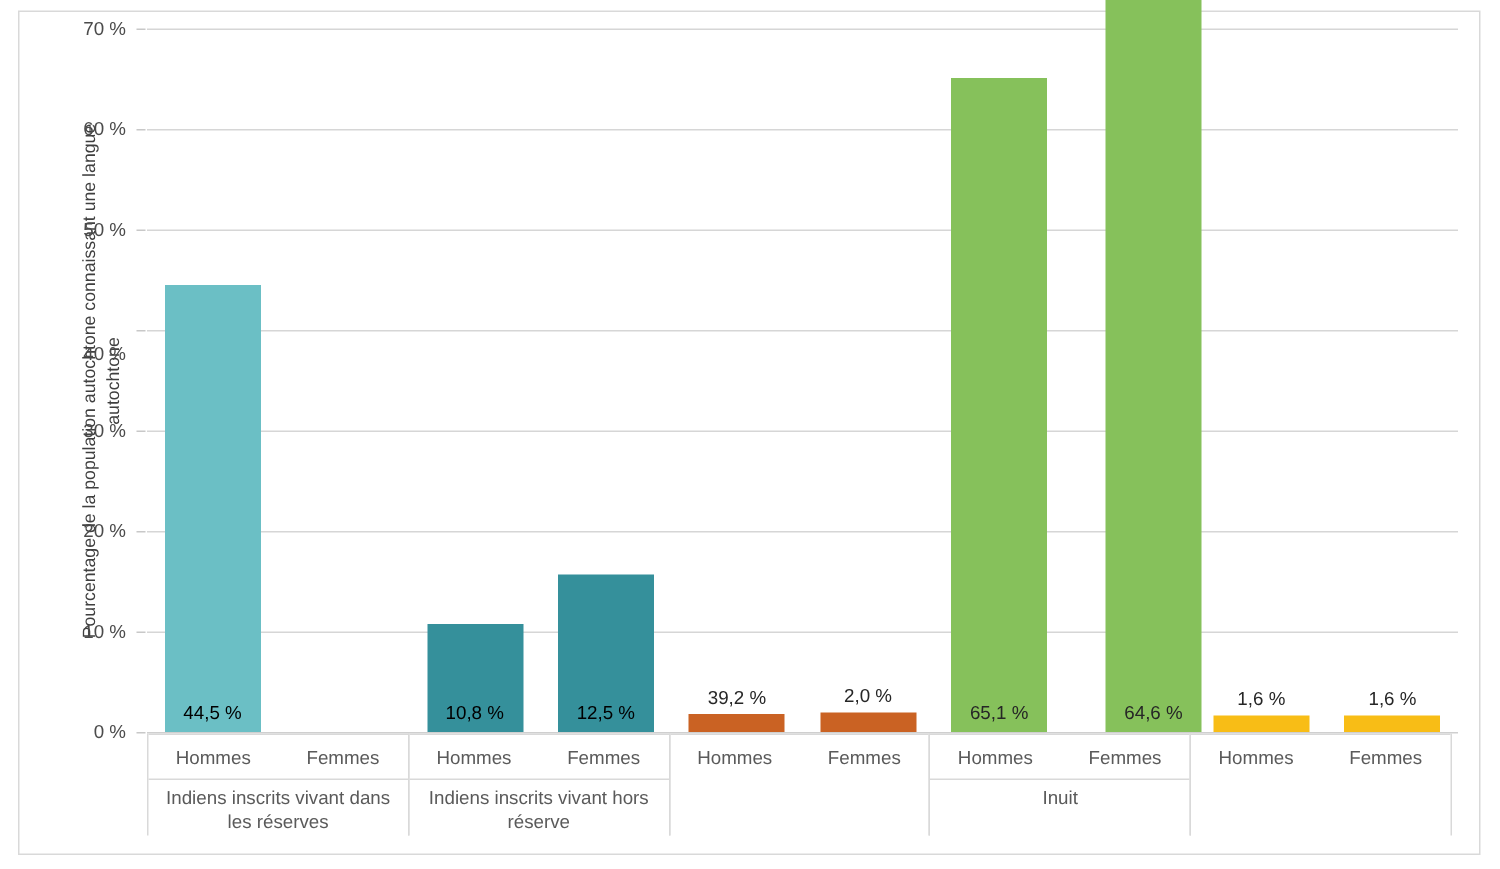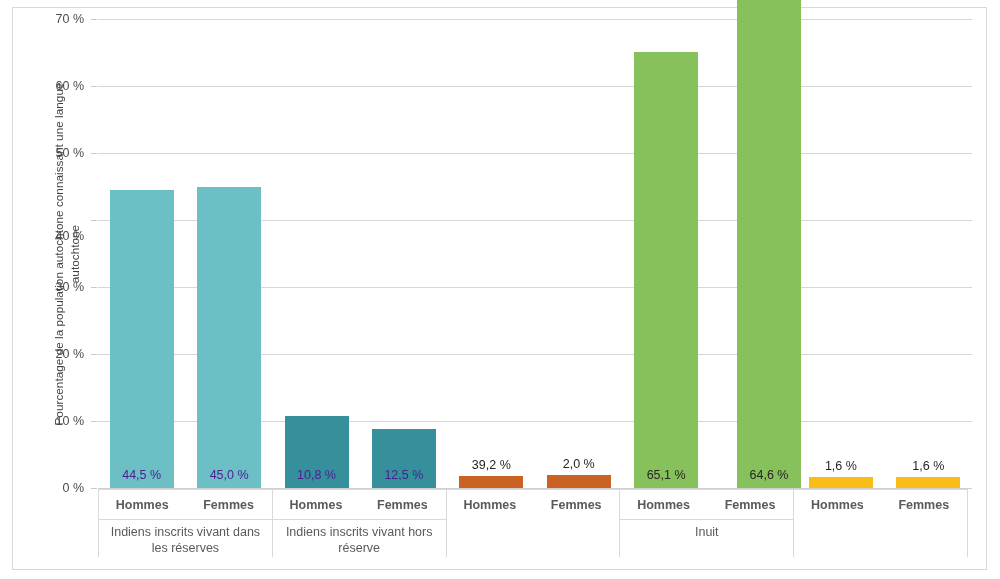--- a/index.html
+++ b/index.html
@@ -104,21 +104,21 @@
     box-sizing: border-box;
   }
   .bar-label {
     position: absolute;
     left: 0;
     width: 100%;
     text-align: center;
     font-size: 12.5px;
     white-space: nowrap;
   }
-  .bar-label.inside-light { color: #4c1d95; }
+  .bar-label.inside-light { color: #000000; }
   .bar-label.inside-dark  { color: #262626; }
   .bar-label.outside      { color: #262626; }
 
   
   .cat-table {
     position: absolute;
     left: 98px;
     top: 489px;
     width: 874px;
     height: 68px;
@@ -132,21 +132,20 @@
     border-left: 1px solid #d9d9d9;
     border-right: 1px solid #d9d9d9;
     margin-left: -1px;
   }
   .cat-group:first-child { margin-left: 0; }
   .cat-row-sex {
     display: flex;
     height: 30px;
     border-top: 1px solid #d9d9d9;
     box-sizing: border-box;
-    font-weight: bold;
   }
   .cat-sex {
     flex: 1 1 0;
     display: flex;
     align-items: center;
     justify-content: center;
     font-size: 12.5px;
     color: #5a5a5a;
     box-sizing: border-box;
   }
@@ -203,29 +202,25 @@
       <div class="gridline" style="top: 134px;"></div>
       <div class="gridline" style="top: 201px;"></div>
       <div class="gridline" style="top: 268px;"></div>
       <div class="gridline" style="top: 335px;"></div>
       <div class="gridline" style="top: 402px;"></div>
       <div class="gridline baseline" style="top: 469px;"></div>
       <div class="bar" style="left: 11.7px; width: 64px; height: 298.15px;">
         <div class="bar-rect" style="height: 100%; background: rgb(107, 191, 197);"></div>
         <div class="bar-label inside-light" style="bottom: 6px;">44,5 %</div>
       </div>
-      <div class="bar" style="left: 99.1px; width: 64px; height: 301.5px;">
-        <div class="bar-rect" style="height: 100%; background: rgb(107, 191, 197);"></div>
-        <div class="bar-label inside-light" style="bottom: 6px;">45,0 %</div>
-      </div>
       <div class="bar" style="left: 186.5px; width: 64px; height: 72.36px;">
         <div class="bar-rect" style="height: 100%; background: rgb(53, 144, 155);"></div>
         <div class="bar-label inside-light" style="bottom: 6px;">10,8 %</div>
       </div>
-      <div class="bar" style="left: 273.9px; width: 64px; height: 59px;">
+      <div class="bar" style="left: 273.9px; width: 64px; height: 105px;">
         <div class="bar-rect" style="height: 100%; background: rgb(53, 144, 155);"></div>
         <div class="bar-label inside-light" style="bottom: 6px;">12,5 %</div>
       </div>
       <div class="bar" style="left: 361.3px; width: 64px; height: 12.06px;">
         <div class="bar-rect" style="height: 100%; background: rgb(202, 98, 35);"></div>
         <div class="bar-label outside" style="bottom: 16.06px;">39,2 %</div>
       </div>
       <div class="bar" style="left: 448.7px; width: 64px; height: 13.4px;">
         <div class="bar-rect" style="height: 100%; background: rgb(202, 98, 35);"></div>
         <div class="bar-label outside" style="bottom: 17.4px;">2,0 %</div>

